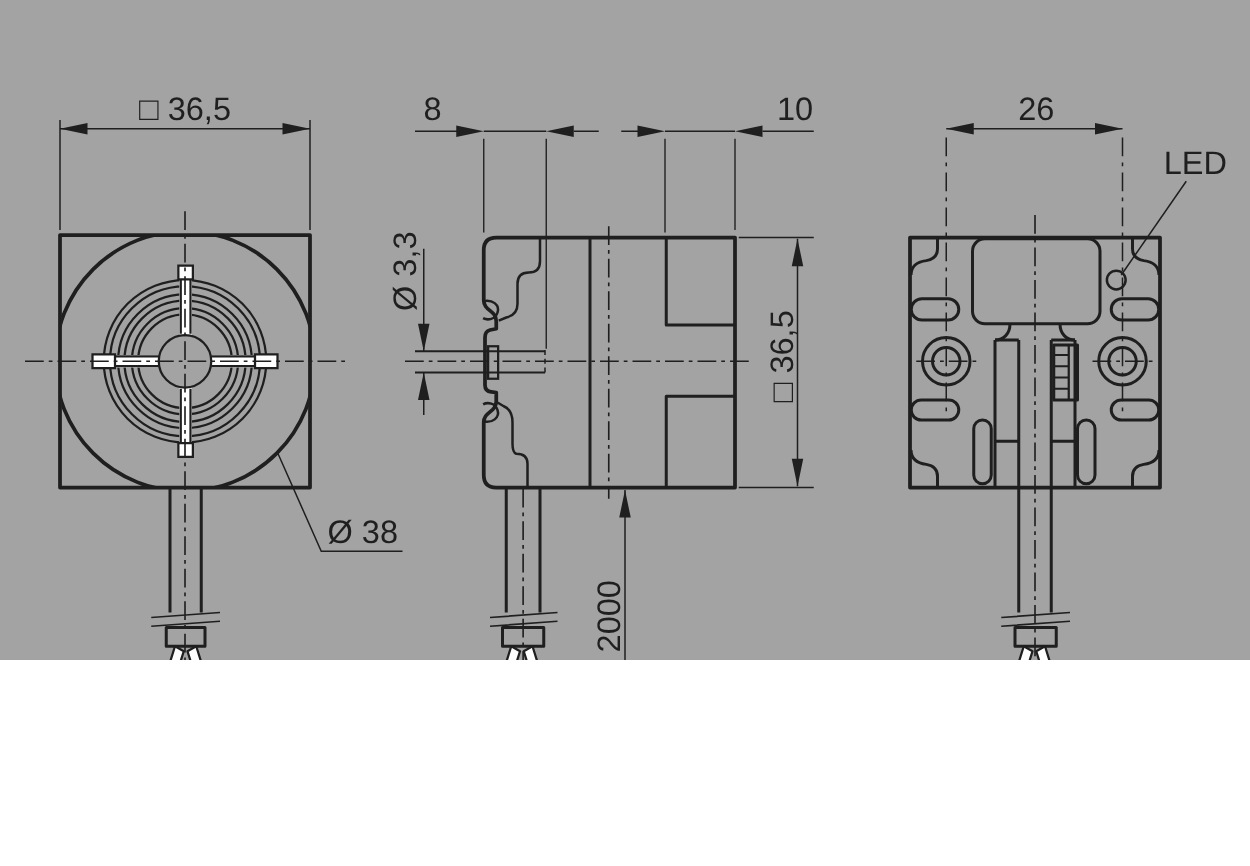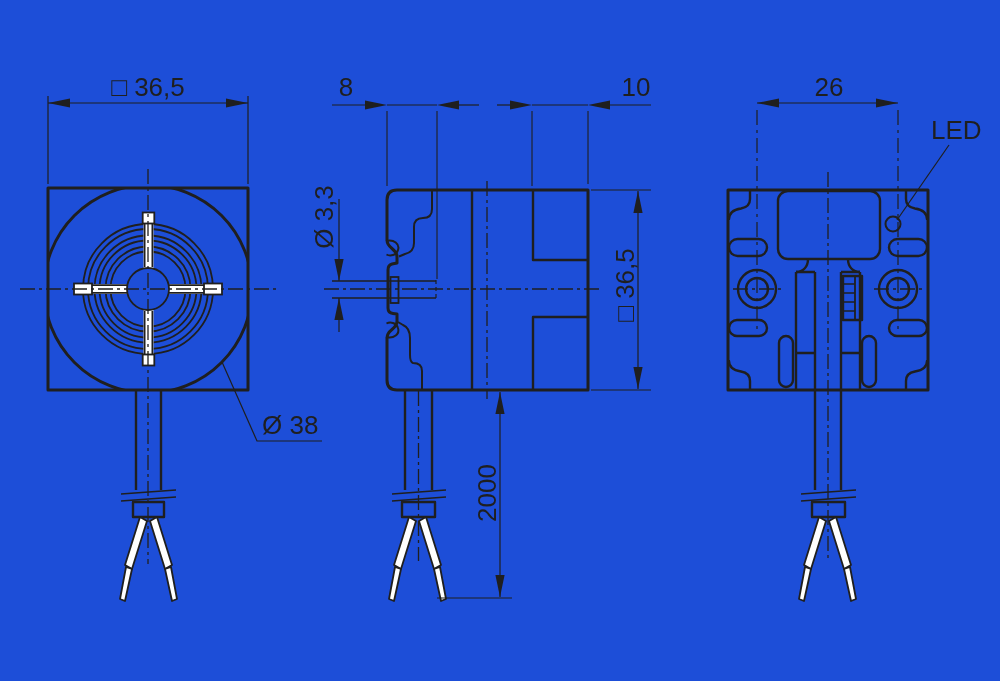--- a/index.html
+++ b/index.html
@@ -1,16 +1,16 @@
 <!DOCTYPE html>
 <html><head>
 <meta charset="utf-8">
 <style>
   html,body{margin:0;padding:0;background:#ffffff;}
-  .stage{position:relative;width:1000px;height:681px;background:#1d4ed8;overflow:hidden;
+  .stage{position:relative;width:1000px;height:528px;background:#a3a3a3;overflow:hidden;
          font-family:"Liberation Sans", sans-serif;}
   svg{display:block;}
   .outline{fill:none;stroke:#1f1f1f;stroke-width:3;stroke-linejoin:round;}
   .med{fill:none;stroke:#1f1f1f;stroke-width:2.4;stroke-linejoin:round;}
   .med2{fill:none;stroke:#1f1f1f;stroke-width:2;stroke-linejoin:round;}
   .ring{fill:none;stroke:#1f1f1f;stroke-width:1.8;}
   .thin{fill:none;stroke:#1f1f1f;stroke-width:1.2;}
   .hairline{fill:none;stroke:#1f1f1f;stroke-width:1.1;}
   .hole{fill:none;stroke:#1f1f1f;stroke-width:1.5;}
   .centerline{fill:none;stroke:#1f1f1f;stroke-width:1.3;stroke-dasharray:15 4 3 4;}

